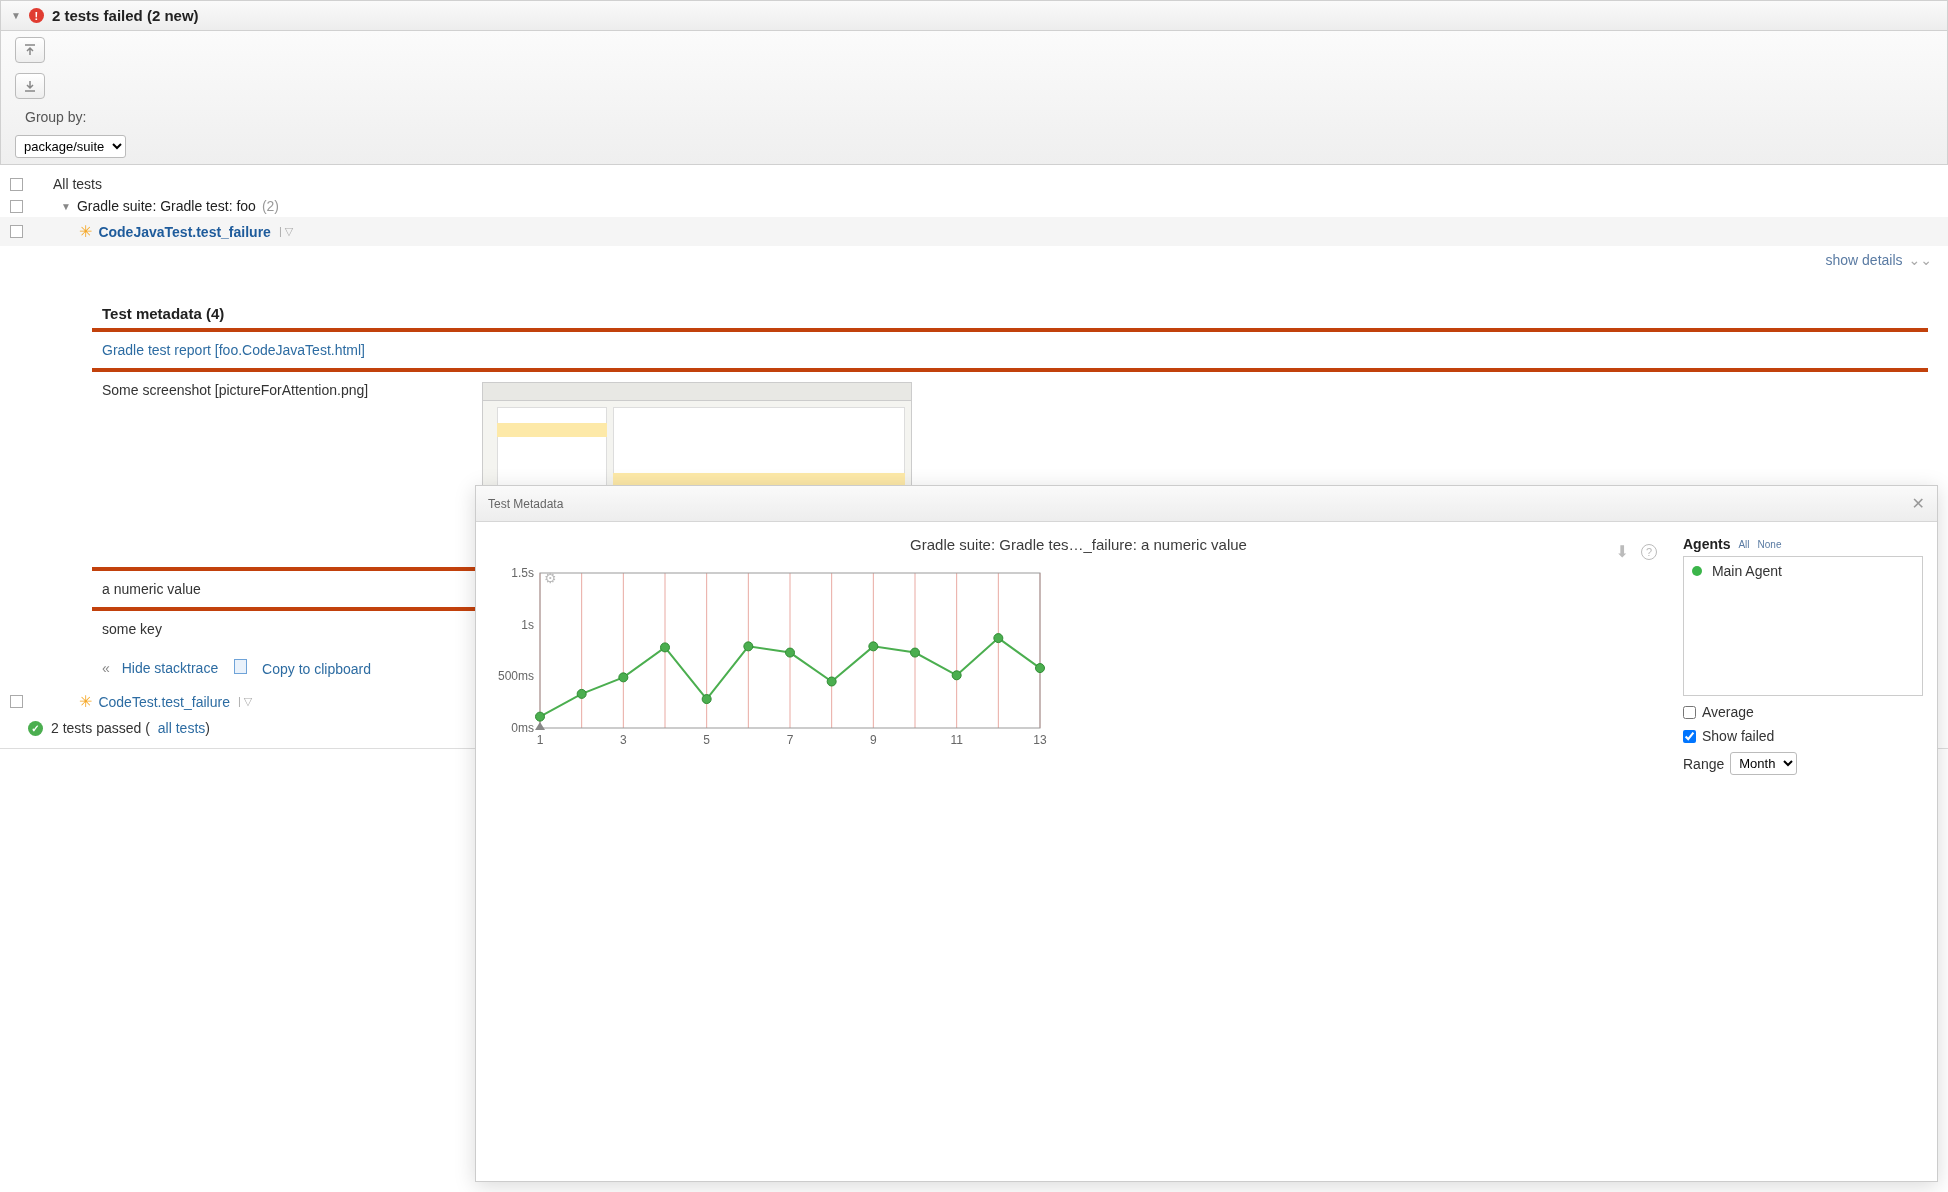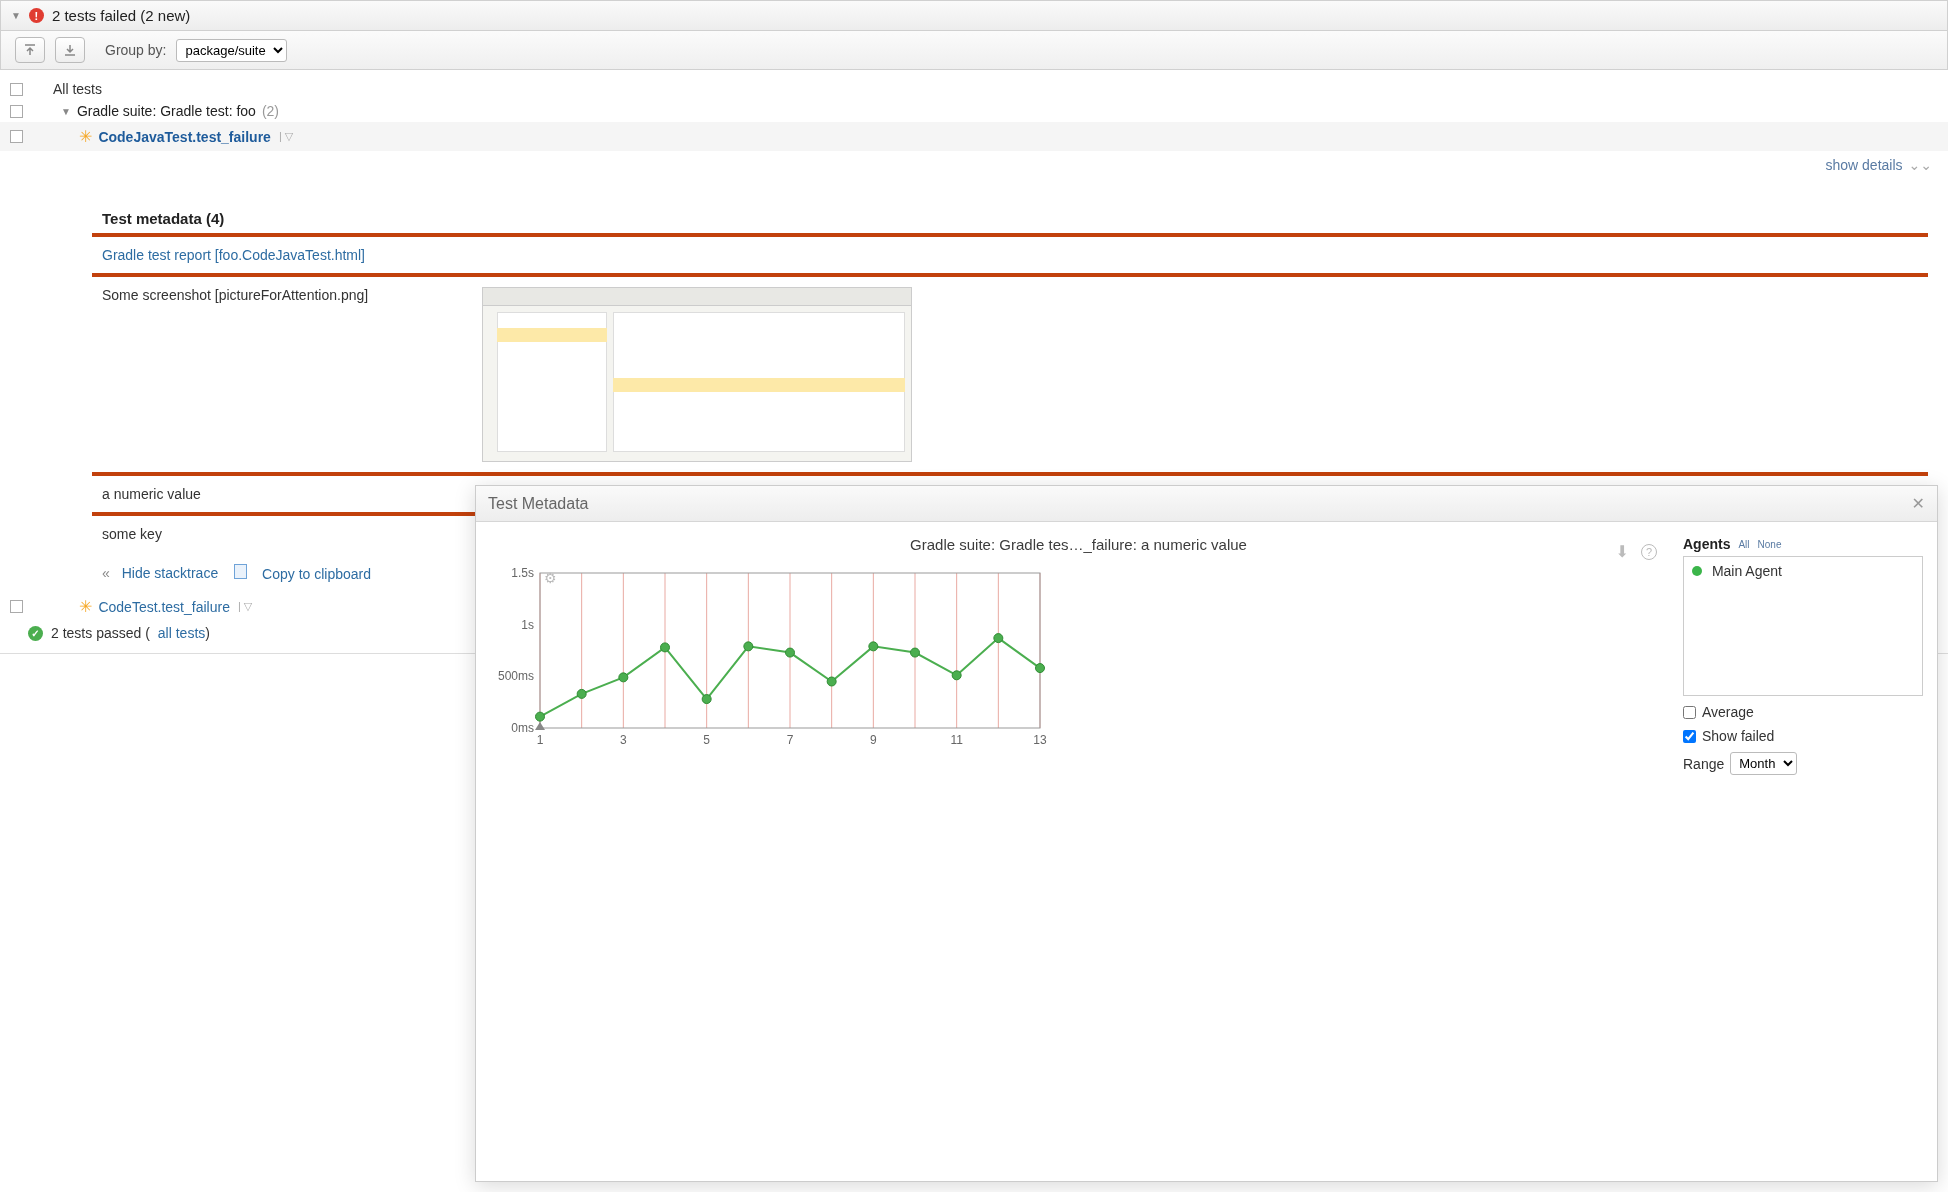--- a/index.html
+++ b/index.html
@@ -1,21 +1,21 @@
 <!DOCTYPE html>
 <html><head>
 <meta charset="utf-8">
 <style>
 * { box-sizing: border-box; margin: 0; padding: 0; }
 body { font-family: -apple-system, BlinkMacSystemFont, "Segoe UI", Arial, sans-serif; font-size: 14px; color: #333; background: #fff; }
 .header-bar { background: linear-gradient(#fafafa,#ededed); border: 1px solid #d0d0d0; padding: 6px 10px; display: flex; align-items: center; gap: 8px; }
 .disclosure { color: #888; font-size: 10px; cursor: pointer; }
 .fail-icon { width: 15px; height: 15px; border-radius: 50%; background: #e03c31; color: #fff; display: inline-flex; align-items: center; justify-content: center; font-size: 11px; font-weight: bold; }
-.header-title { font-weight: 400; color: #222; font-size: 15px; }
-.toolbar { background: linear-gradient(#fbfbfb,#efefef); border: 1px solid #d0d0d0; border-top: none; padding: 6px 14px; display: flex; align-items: center; gap: 10px; }
+.header-title { font-weight: 700; color: #222; font-size: 15px; }
+.toolbar { background: linear-gradient(#fbfbfb,#efefef); border: 1px solid #d0d0d0; border-top: none; padding: 6px 14px; display: flex; align-items: flex-start; gap: 10px; flex-direction: column; }
 .tb-btn { width: 30px; height: 26px; border: 1px solid #bbb; border-radius: 4px; background: linear-gradient(#fff,#eee); display: inline-flex; align-items: center; justify-content: center; cursor: pointer; color: #666; }
 .groupby-label { color: #555; margin-left: 10px; }
 select { font-size: 13px; padding: 2px 4px; border: 1px solid #bbb; border-radius: 3px; background: #fff; }
 .content { padding: 8px 0; }
 .row { display: flex; align-items: center; gap: 8px; padding: 3px 10px; border-bottom: none; }
 .chk { width: 13px; height: 13px; border: 1px solid #aaa; background: #fff; }
 .indent1 { padding-left: 30px; }
 .indent2 { padding-left: 48px; }
 .tree-caret { color: #888; font-size: 10px; }
 .suite-name { color: #222; }
@@ -41,21 +41,21 @@
 .thumb-hl2 { position:absolute; left:130px; top:90px; right:6px; height:14px; background:#fde9a8; }
 .thumb-bar { position:absolute; left:0; right:0; top:0; height:18px; background:#e8e8e4; border-bottom:1px solid #ccc; }
 .stacktrace-row { padding: 12px 10px; display: flex; gap: 16px; align-items: center; }
 .link-blue { color: #2d6ca2; cursor: pointer; padding-left: 8px; }
 .link-prefix { color: #888; }
 .copy-icon { width: 13px; height: 15px; border: 1px solid #6fa3d8; display: inline-block; margin-right: 3px; background: #eaf2fb; }
 .passed-row { display: flex; align-items: center; gap: 8px; padding: 6px 10px 12px 28px; border-bottom: 1px solid #ddd; }
 .pass-icon { width: 15px; height: 15px; border-radius: 50%; background: #4bae4f; color: #fff; display: inline-flex; align-items: center; justify-content: center; font-size: 10px; font-weight: bold; }
 .test-metadata-panel { position: fixed; left: 475px; top: 485px; right: 10px; bottom: 10px; background: #fff; border: 1px solid #ccc; box-shadow: 0 4px 20px rgba(0,0,0,0.15); }
 .panel-header { background: linear-gradient(#fafafa,#ededed); border-bottom: 1px solid #d6d6d6; padding: 8px 12px; display: flex; justify-content: space-between; align-items: center; }
-.panel-title { color: #666; font-size: 16px; font-weight: 400; }
+.panel-title { color: #666; font-size: 12px; font-weight: 400; }
 .panel-close { color: #999; cursor: pointer; font-size: 16px; }
 .panel-body { padding: 14px; display: flex; gap: 16px; }
 .chart-area { flex: 1; }
 .chart-title { text-align: center; color: #3c3c3c; font-size: 15px; margin-bottom: 10px; }
 .gear { position: absolute; left: 54px; top: 34px; color: #bbb; font-size: 14px; }
 .chart-wrap { position: relative; }
 .agents-area { width: 240px; }
 .agents-head { display: flex; align-items: center; gap: 8px; margin-bottom: 4px; }
 .agents-title { font-weight: 700; color: #222; }
 .agents-link { color: #5a7ba3; font-size: 10px; cursor: pointer; }

